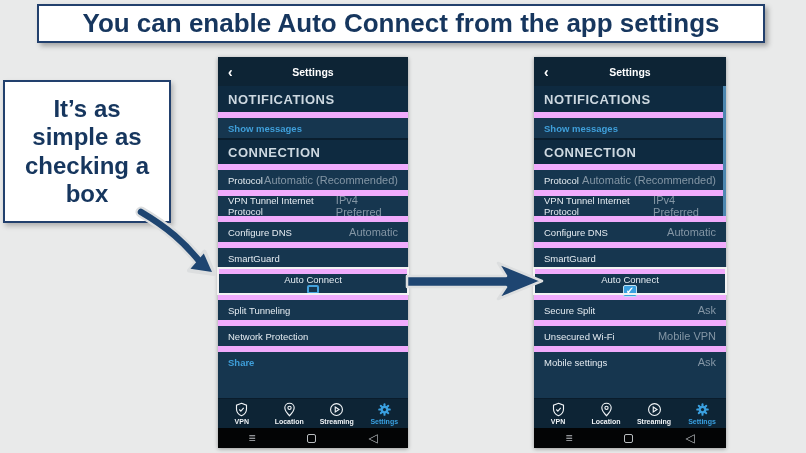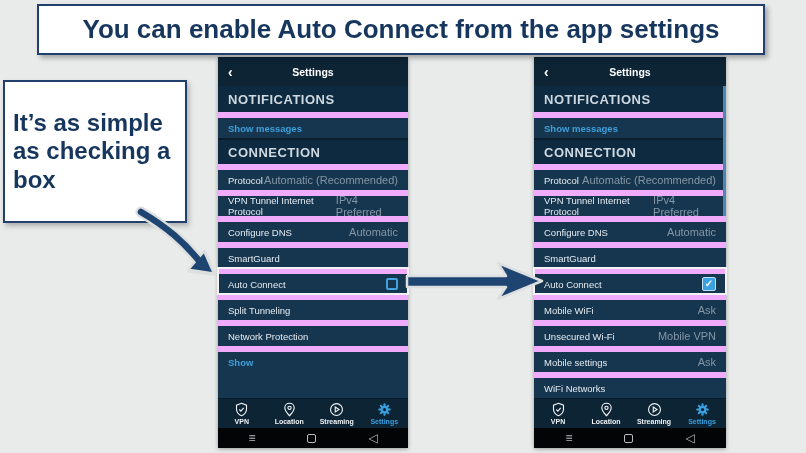--- a/index.html
+++ b/index.html
@@ -7,35 +7,35 @@
   body {
     position:relative;
     width:806px; height:453px;
     background:#e9eaea;
     font-family:"Liberation Sans", sans-serif;
     overflow:hidden;
   }
 
   
   .banner {
-    position:absolute; left:37px; top:4px; width:728px; height:51px;
+    position:absolute; left:37px; top:4px; width:728px; height:39px;
     background:#ffffff; border:2px solid #22406d;
     box-shadow:3px 3px 5px rgba(0,0,0,.3);
     display:flex; align-items:center; justify-content:center;
     font-size:26px; font-weight:bold; color:#16365e;
     z-index:5;
   }
 
   
   .callout {
-    position:absolute; left:3px; top:80px; width:184px; height:143px;
+    position:absolute; left:3px; top:80px; width:168px; height:143px;
     background:#ffffff; border:2px solid #22406d;
     box-shadow:2px 3px 5px rgba(0,0,0,.25);
     display:flex; align-items:center; justify-content:center;
-    padding:4px 8px;
+    text-align:center; padding:4px 8px;
     font-size:24px; font-weight:bold; color:#16365e; line-height:1.18;
     z-index:4;
   }
 
   
   .phone {
     position:absolute; top:57px; width:190px; height:391px;
     background:#16364f; display:flex; flex-direction:column;
     box-shadow:0 1px 4px rgba(0,0,0,.35);
   }
@@ -67,21 +67,21 @@
     height:26px; flex:0 0 26px; background:#16364f;
     display:flex; align-items:center; justify-content:space-between;
     padding:0 10px; border-top:6px solid #f0abfc;
   }
   .row .lbl { color:#e4ebf1; font-size:9.5px; font-weight:normal; }
   .row .val { color:#8496a5; font-size:11px; }
   .row.link .lbl { color:#3f9fda; font-weight:bold; }
 
   .row.hl {
     outline:2px solid #f2f2f2; outline-offset:-1px;
-    position:relative; z-index:2;
+    position:relative; z-index:2;flex-direction:column;
   }
   .cb-empty {
     width:12px; height:12px; border:2px solid #43a2de; border-radius:2px;
     background:transparent;
   }
   .cb-checked {
     width:14px; height:14px; background:#3aa0e0; border-radius:2px;
     border:1px solid #bfe0f2;
     display:flex; align-items:center; justify-content:center;
     color:#ffffff; font-size:10px; font-weight:bold; line-height:1;
@@ -166,21 +166,21 @@
       <span class="lbl">Auto Connect</span>
       <span class="cb-empty"></span>
     </div>
     <div class="row">
       <span class="lbl">Split Tunneling</span>
     </div>
     <div class="row">
       <span class="lbl">Network Protection</span>
     </div>
     <div class="row link">
-      <span class="lbl">Show</span>
+      <span class="lbl">Share</span>
     </div>
   </div>
   <div class="tabbar">
     <div class="tab">
       <span>
         <svg width="15" height="15" viewBox="0 0 24 24" fill="none" stroke="#f0f4f7" stroke-width="1.8">
           <path d="M12 2 L20 5 V11 C20 16.5 16.4 20.2 12 22 C7.6 20.2 4 16.5 4 11 V5 Z"></path>
           <polyline points="8.5,12 11,14.5 15.5,9.5"></polyline>
         </svg>
       </span>
@@ -258,33 +258,30 @@
     <div class="row">
       <span class="lbl">SmartGuard</span>
     </div>
     <div class="row hl">
       <span class="lbl">Auto Connect</span>
       <span class="cb-checked">
         <span>✓</span>
       </span>
     </div>
     <div class="row">
-      <span class="lbl">Mobile WiFi</span>
+      <span class="lbl">Secure Split</span>
       <span class="val">Ask</span>
     </div>
     <div class="row">
       <span class="lbl">Unsecured Wi-Fi</span>
       <span class="val">Mobile VPN</span>
     </div>
     <div class="row">
       <span class="lbl">Mobile settings</span>
       <span class="val">Ask</span>
-    </div>
-    <div class="row">
-      <span class="lbl">WiFi Networks</span>
     </div>
   </div>
   <div class="tabbar">
     <div class="tab">
       <span>
         <svg width="15" height="15" viewBox="0 0 24 24" fill="none" stroke="#f0f4f7" stroke-width="1.8">
           <path d="M12 2 L20 5 V11 C20 16.5 16.4 20.2 12 22 C7.6 20.2 4 16.5 4 11 V5 Z"></path>
           <polyline points="8.5,12 11,14.5 15.5,9.5"></polyline>
         </svg>
       </span>

